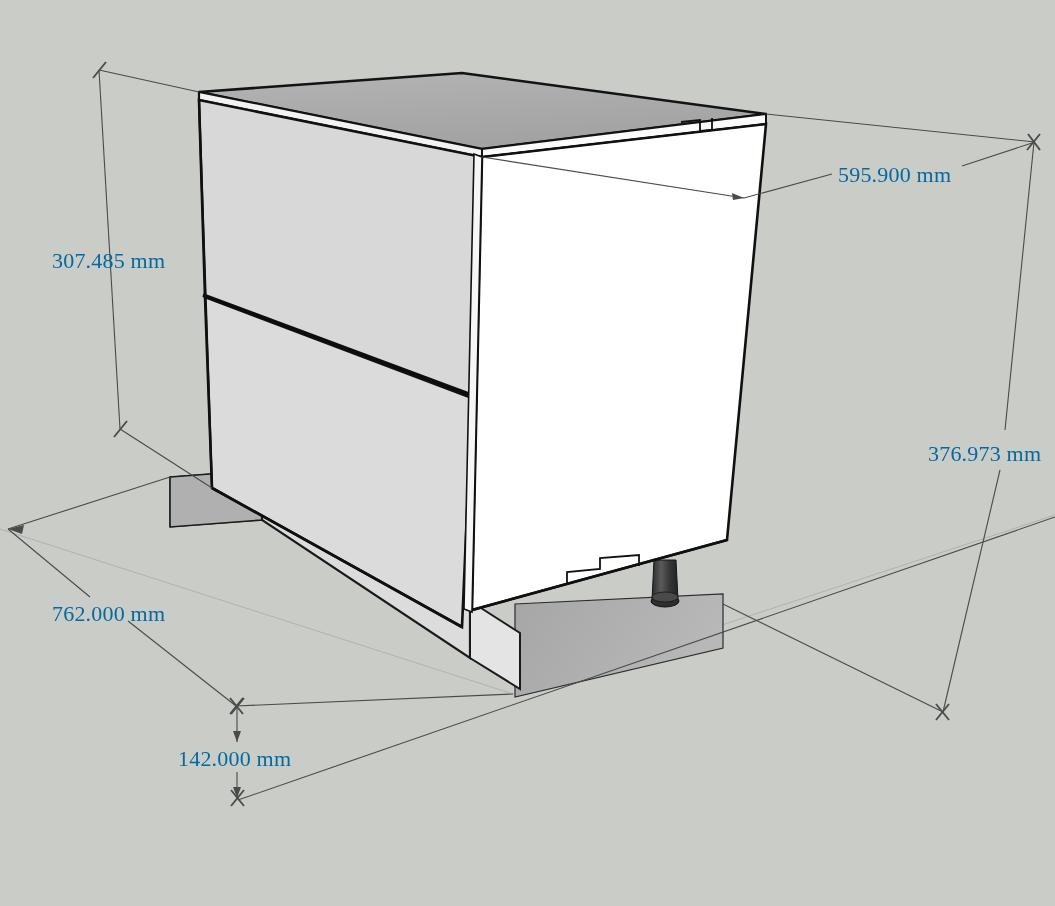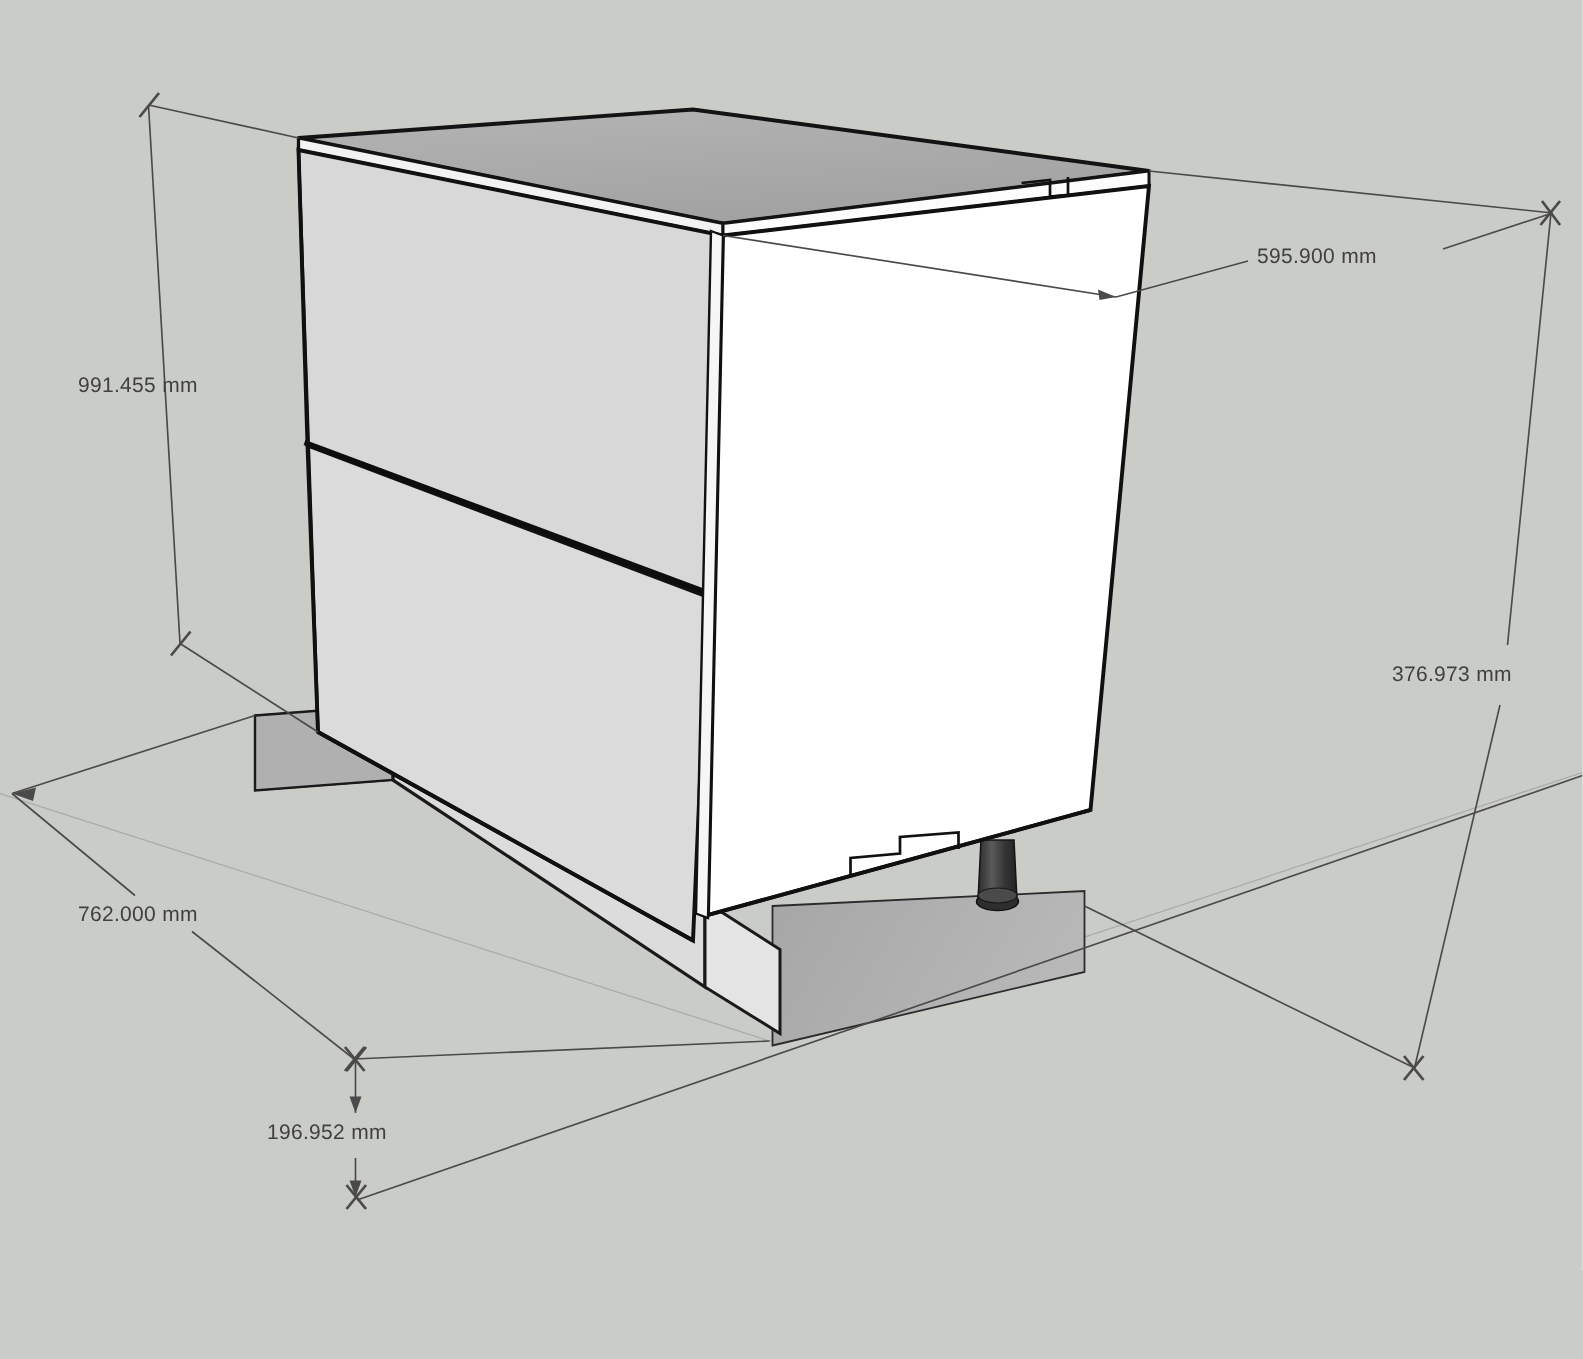--- a/index.html
+++ b/index.html
@@ -11,23 +11,23 @@
   }
   #stage {
     position:relative;
     width:1055px;
     height:906px;
     background:#cacdc7;
   }
   #scene { position:absolute; inset:0; }
   .dim-label {
     position:absolute;
-    font-family:Liberation Sans, sans-serif;
-    font-size:14px;
-    color:#404040;
+    font-family:Liberation Serif, serif;
+    font-size:22px;
+    color:#0369a1;
     white-space:nowrap;
     letter-spacing:0.2px;
   }
   #lbl-height    { left:52px;  top:248px; }
   #lbl-depth     { left:838px; top:162px; }
   #lbl-total     { left:928px; top:441px; }
   #lbl-width     { left:52px;  top:601px; }
   #lbl-toekick   { left:178px; top:746px; }
 </style>
 </head>
@@ -179,23 +179,23 @@
       <path d="M 237 742 L 233 731 L 241 731 Z" fill="#4a4a4a" stroke="none"></path>
       <path d="M 237 798 L 233 787 L 241 787 Z" fill="#4a4a4a" stroke="none"></path>
 
       <line x1="231" y1="714" x2="244" y2="698" stroke-width="1.8"></line>
       <line x1="231" y1="806" x2="244" y2="790" stroke-width="1.8"></line>
       <line x1="231" y1="790" x2="244" y2="806" stroke-width="1.8"></line>
     </g>
 
   </svg>
 
-  <div class="dim-label" id="lbl-height">991.455 mm</div>
+  <div class="dim-label" id="lbl-height">307.485 mm</div>
 
   <div class="dim-label" id="lbl-depth">595.900 mm</div>
 
   <div class="dim-label" id="lbl-total">376.973 mm</div>
 
   <div class="dim-label" id="lbl-width">762.000 mm</div>
 
-  <div class="dim-label" id="lbl-toekick">196.952 mm</div>
+  <div class="dim-label" id="lbl-toekick">142.000 mm</div>
 
 </div>
 
 </body></html>

